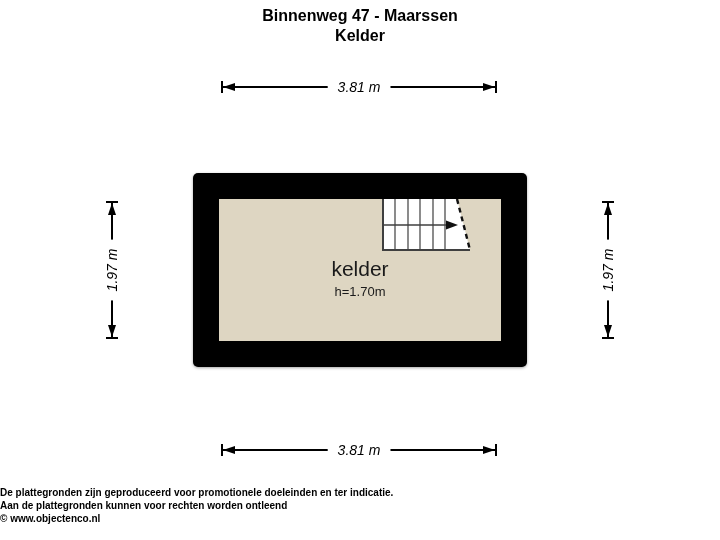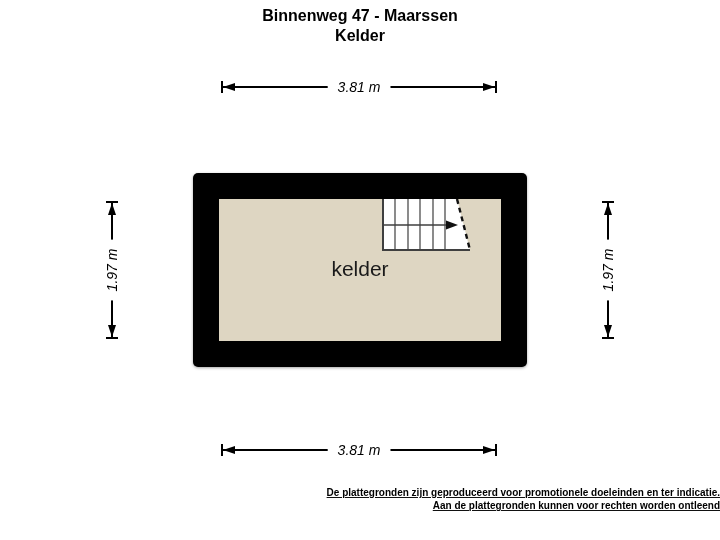--- a/index.html
+++ b/index.html
@@ -43,21 +43,21 @@
   .stair .stair-edge{fill:none;stroke:var(--stair-line);stroke-width:2;}
   .stair .tread{stroke:var(--stair-line);stroke-width:1.2;}
   .stair .walkline{fill:none;stroke:var(--stair-line);stroke-width:1.5;}
   .stair .stair-arrow{fill:#111;}
   .stair .stair-dashed{stroke:#111;stroke-width:2.4;stroke-dasharray:5 4;}
   .room-text{position:absolute;left:0;right:0;top:58px;text-align:center;}
   .room-name{font-size:21px;line-height:24px;color:#1a1a1a;}
   .room-h{font-size:13px;line-height:18px;margin-top:2px;color:#1a1a1a;}
 
   
-  .footer{position:absolute;left:0;top:486px;width:720px;text-align:right;text-decoration:underline;}
+  .footer{position:absolute;left:0;top:486px;width:720px;text-align:left;}
   .footer div{font-size:10px;font-weight:bold;line-height:13px;color:#000;}
 </style>
 </head>
 <body>
 
 <div class="canvas">
 
   <div class="title">
     <div class="t1">Binnenweg 47 - Maarssen</div>
     <div class="t2">Kelder</div>
@@ -105,33 +105,35 @@
         <line class="tread" x1="38" y1="0" x2="38" y2="51"></line>
         <line class="tread" x1="51" y1="0" x2="51" y2="51"></line>
         <line class="tread" x1="63" y1="0" x2="63" y2="51"></line>
         <path class="stair-edge" d="M1,0 L1,51 L88,51"></path>
         <path class="walkline" d="M1,26 L66,26"></path>
         <polygon class="stair-arrow" points="76,26 64,21.5 64,30.5"></polygon>
         <line class="stair-dashed" x1="75" y1="0" x2="88" y2="51"></line>
       </svg>
       <div class="room-text">
         <div class="room-name">kelder</div>
+        <div class="room-h">h=1.70m</div>
       </div>
     </div>
   </div>
 
   <div class="dim dim-bottom">
     <svg width="278" height="22" viewBox="0 0 278 22">
       <line x1="2" y1="11" x2="276" y2="11" stroke-width="2"></line>
       <line x1="2" y1="5" x2="2" y2="17" stroke-width="2"></line>
       <line x1="276" y1="5" x2="276" y2="17" stroke-width="2"></line>
       <polygon points="3,11 15,7 15,15"></polygon>
       <polygon points="275,11 263,7 263,15"></polygon>
     </svg>
     <span class="dim-label">3.81 m</span>
   </div>
 
   <div class="footer">
     <div>De plattegronden zijn geproduceerd voor promotionele doeleinden en ter indicatie.</div>
     <div>Aan de plattegronden kunnen voor rechten worden ontleend</div>
+    <div>© www.objectenco.nl</div>
   </div>
 
 </div>
 
 </body></html>

